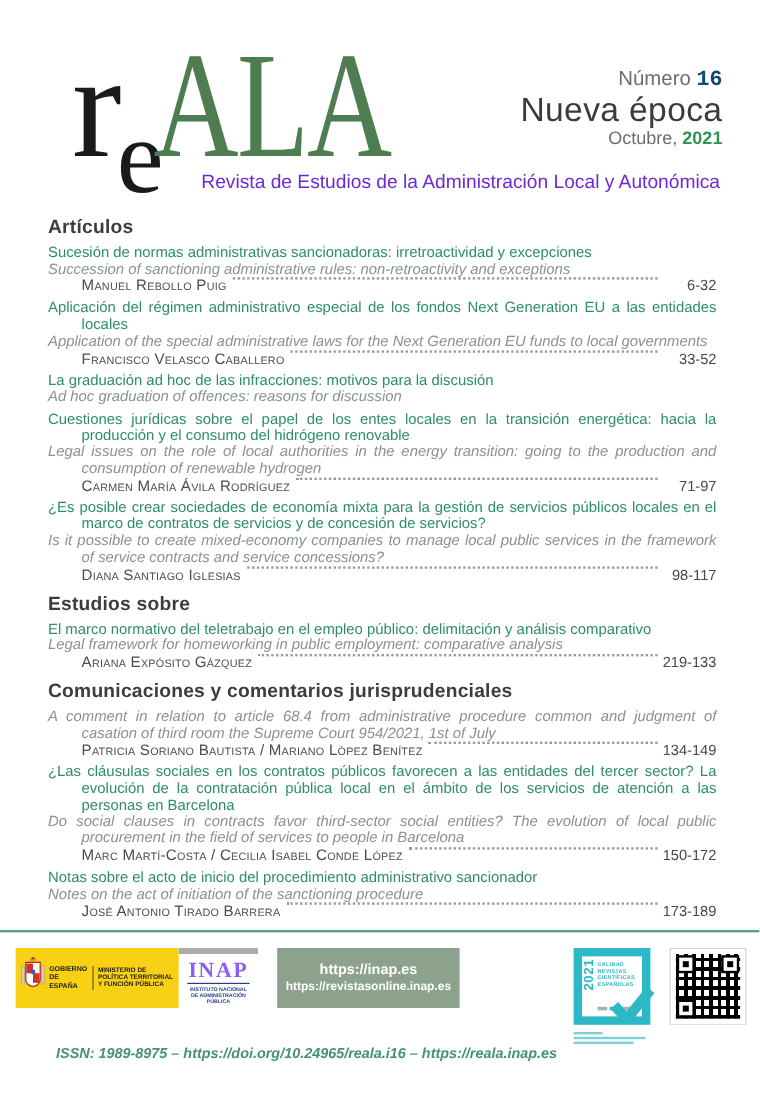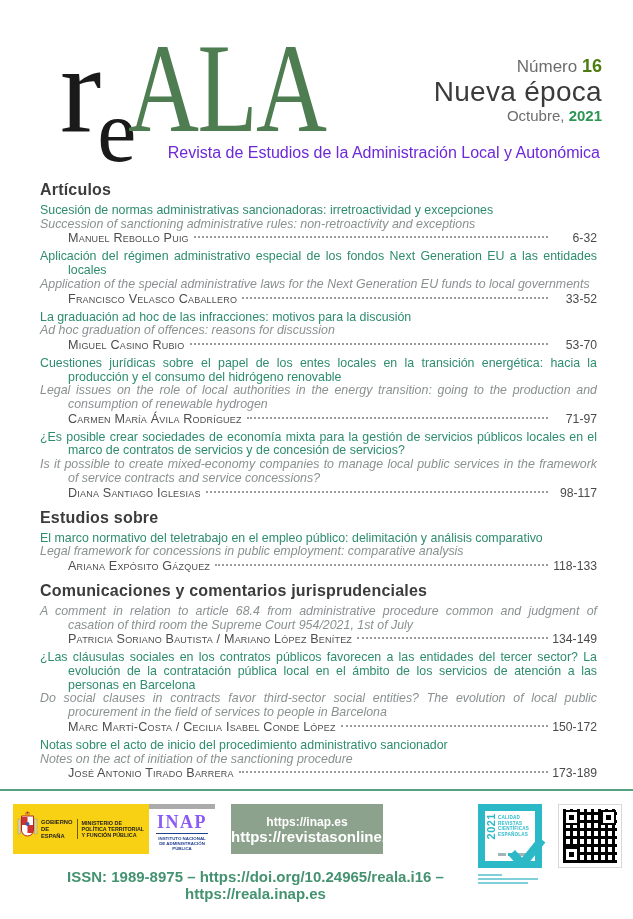--- a/index.html
+++ b/index.html
@@ -8,36 +8,36 @@
 
   
   .header { position:relative; height:176px; }
   .logo { position:absolute; left:60px; top:26px; font-family:"Liberation Serif", serif; white-space:nowrap; }
   .logo .lr  { font-size:124px; line-height:1; color:#1a1a1a; }
   .logo .le  { font-size:88px;  line-height:1; color:#1a1a1a; display:inline-block; transform:translate(-4px,30px); }
   .logo .lala{ font-size:126px; line-height:1; color:#4E7D52; display:inline-block;
                transform:scaleX(0.78); transform-origin:0 100%; margin-left:-12px; letter-spacing:-2px; }
   .issue { position:absolute; right:31px; top:56px; text-align:right; }
   .issue .l1 { font-size:17px; color:#6d6d6d; line-height:20px; }
-  .issue .l1 b { color:#4d7c0f; font-size:18px; }
+  .issue .l1 b { color:#0c4a6e; font-size:18px;font-family:Liberation Mono, monospace; }
   .issue .l2 { font-size:28px; color:#3b3b3b; line-height:30px; letter-spacing:0.3px; }
   .issue .l3 { font-size:15px; color:#6d6d6d; line-height:18px; }
   .issue .l3 b { color:#2E9554; }
   .tagline { position:absolute; right:33px; top:144px; font-size:16px; color:#6d28d9; }
 
   
   .toc { padding:0 36px 0 40px; }
   .sec-h { font-size:16px; font-weight:bold; color:#3c3c3c; margin:9px 0 5px 0; letter-spacing:0.2px; }
   .sec-h.first { margin-top:5px; }
   .entry { margin-bottom:5px; }
   .t-es, .t-en { font-size:12.4px; line-height:13.7px; text-align:justify;
                  padding-left:28px; text-indent:-28px; }
   .t-es { color:#2E8C6F; }
   .t-en { color:#8A9191; font-style:italic; }
-  .a-row { display:flex; align-items:center; margin-left:28px; }
+  .a-row { display:flex; align-items:flex-start; margin-left:28px; }
   .auth { font-variant:small-caps; font-size:12.6px; color:#4d4d4d; letter-spacing:0.2px; white-space:nowrap; }
   .leader { flex:1; border-bottom:2px dotted #9b9b9b; margin:0 3px 2px 5px; min-width:12px; }
   .pg { font-size:12.2px; color:#4a4a4a; min-width:46px; text-align:right; flex:none; }
 
   
   .rule { height:2px; background:#57A183; margin-top:9px; }
   .footer { display:flex; padding:13px 12px 0 13px; }
   .f-left { width:468px; }
   .logo-row { display:flex; height:50px; }
   .gov { display:flex; align-items:center; background:#F8D014; width:136px; padding:3px 4px; }
@@ -47,22 +47,22 @@
   .gov-min  { font-size:5.4px; font-weight:bold; line-height:6.3px; color:#1d1d1d; padding-left:4px; }
   .inap { width:66px; background:#fff; text-align:center; }
   .inap-bar { height:5px; background:#ABABAB; }
   .inap-name { font-family:"Liberation Serif", serif; font-weight:bold; color:#8b5cf6;
                font-size:18px; letter-spacing:1.5px; margin-top:4px; line-height:18px; }
   .inap-sub { font-size:4.4px; font-weight:bold; color:#23408F; line-height:5.2px;
               width:52px; margin:2px auto 0; border-top:0.6px solid #23408F; padding-top:1.5px; }
   .urlbox { width:152px; background:#8CA28C; color:#fff; font-weight:bold; text-align:center;
             margin-left:16px; display:flex; flex-direction:column; justify-content:center; }
   .urlbox .u1 { font-size:12px; line-height:15px; }
-  .urlbox .u2 { font-size:15px; line-height:14px; }
-  .issn { text-align:center; color:#44926F; font-weight:bold; font-size:15px; margin-top:14px; padding-left:20px; }
+  .urlbox .u2 { font-size:10px; line-height:14px; }
+  .issn { text-align:center; color:#44926F; font-weight:bold; font-size:12px; margin-top:31px; padding-left:20px;font-style:italic; }
 
   .f-right { display:flex; margin-left:auto; gap:15px; }
   .seal-wrap { width:66px; }
   .seal { position:relative; width:64px; height:64px; border:7px solid #2BB9C8; background:#fff; }
   .seal-year { position:absolute; left:0px; top:2px; writing-mode:vertical-rl; transform:rotate(180deg);
                font-size:11px; font-weight:bold; color:#2BB9C8; letter-spacing:0.5px; }
   .seal-text { position:absolute; left:13px; top:4px; width:34px; font-size:4.6px; line-height:5.6px;
                font-weight:bold; color:#2BB9C8; letter-spacing:0.2px; }
   .seal-logos { position:absolute; left:13px; bottom:5px; display:flex; gap:2px; }
   .seal-logos i { display:block; width:8px; height:3px; background:#9fb5b8; }
@@ -114,25 +114,20 @@
     <div class="a-row">
       <span class="auth">Francisco Velasco Caballero</span>
       <span class="leader"></span>
       <span class="pg">33-52</span>
     </div>
   </div>
 
   <div class="entry">
     <div class="t-es">La graduación ad hoc de las infracciones: motivos para la discusión</div>
     <div class="t-en">Ad hoc graduation of offences: reasons for discussion</div>
-    <div class="a-row">
-      <span class="auth">Miguel Casino Rubio</span>
-      <span class="leader"></span>
-      <span class="pg">53-70</span>
-    </div>
   </div>
 
   <div class="entry">
     <div class="t-es">Cuestiones jurídicas sobre el papel de los entes locales en la transición energética: hacia la producción y el consumo del hidrógeno renovable</div>
     <div class="t-en">Legal issues on the role of local authorities in the energy transition: going to the production and consumption of renewable hydrogen</div>
     <div class="a-row">
       <span class="auth">Carmen María Ávila Rodríguez</span>
       <span class="leader"></span>
       <span class="pg">71-97</span>
     </div>
@@ -145,25 +140,25 @@
       <span class="auth">Diana Santiago Iglesias</span>
       <span class="leader"></span>
       <span class="pg">98-117</span>
     </div>
   </div>
 
   <div class="sec-h">Estudios sobre</div>
 
   <div class="entry">
     <div class="t-es">El marco normativo del teletrabajo en el empleo público: delimitación y análisis comparativo</div>
-    <div class="t-en">Legal framework for concessions in public employment: comparative analysis</div>
+    <div class="t-en">Legal framework for homeworking in public employment: comparative analysis</div>
     <div class="a-row">
       <span class="auth">Ariana Expósito Gázquez</span>
       <span class="leader"></span>
-      <span class="pg">118-133</span>
+      <span class="pg">219-133</span>
     </div>
   </div>
 
   <div class="sec-h">Comunicaciones y comentarios jurisprudenciales</div>
 
   <div class="entry">
     <div class="t-en">A comment in relation to article 68.4 from administrative procedure common and judgment of casation of third room the Supreme Court 954/2021, 1st of July</div>
     <div class="a-row">
       <span class="auth">Patricia Soriano Bautista / Mariano López Benítez</span>
       <span class="leader"></span>

